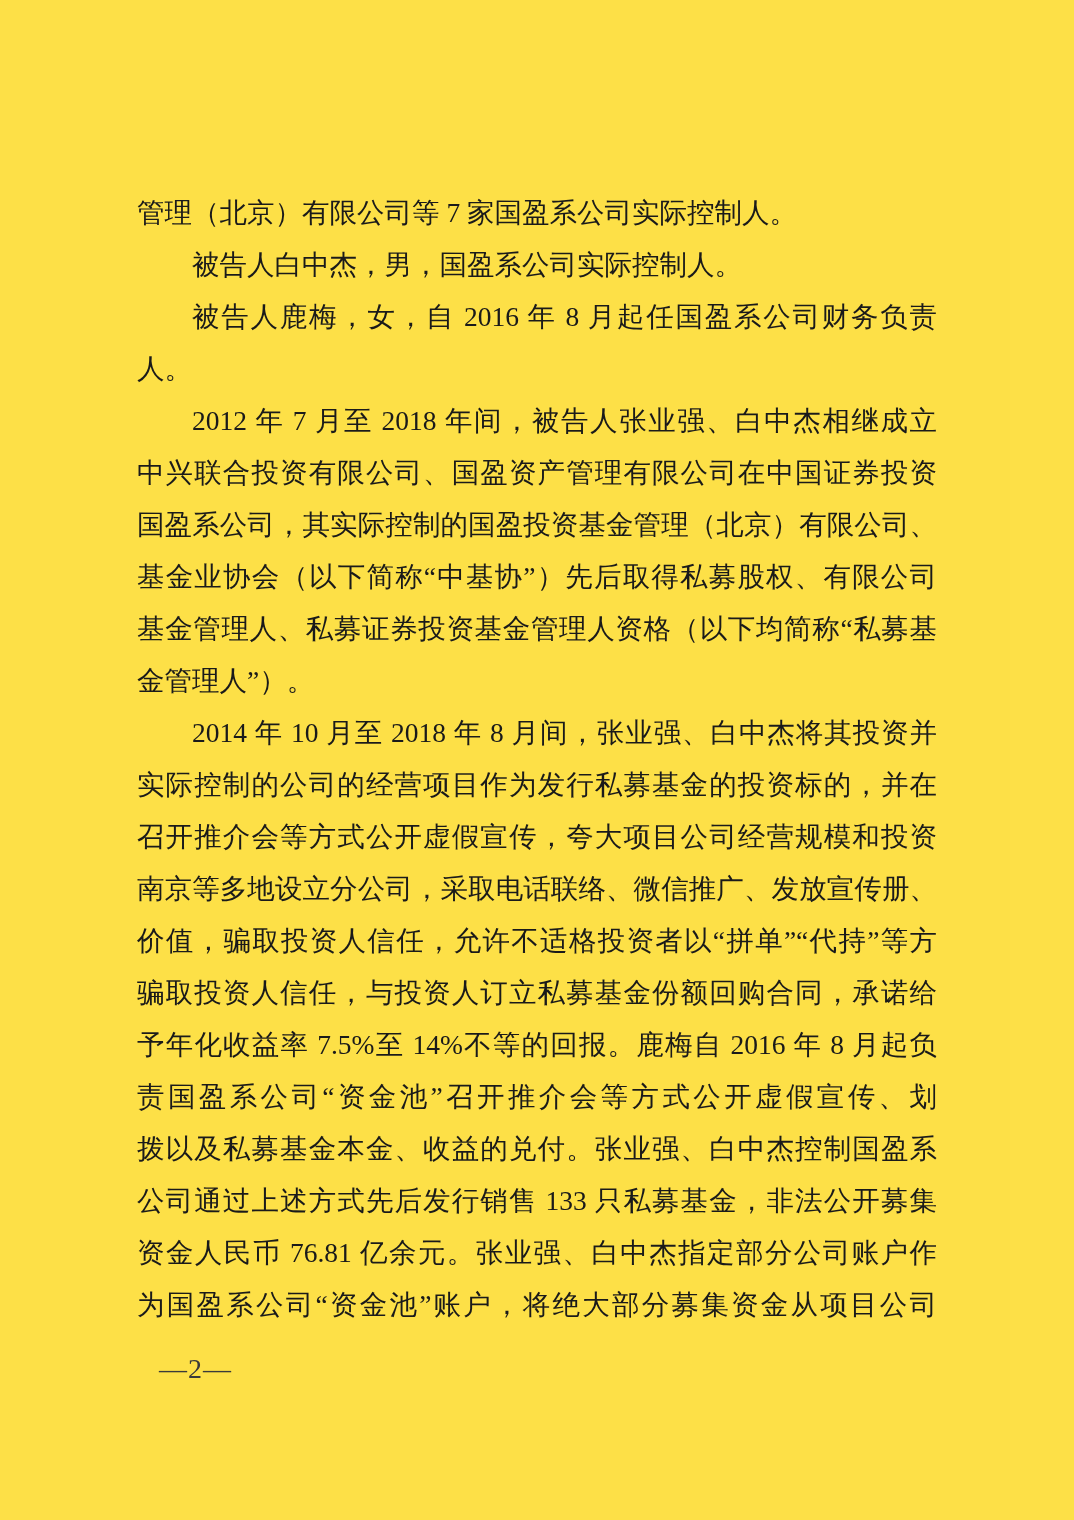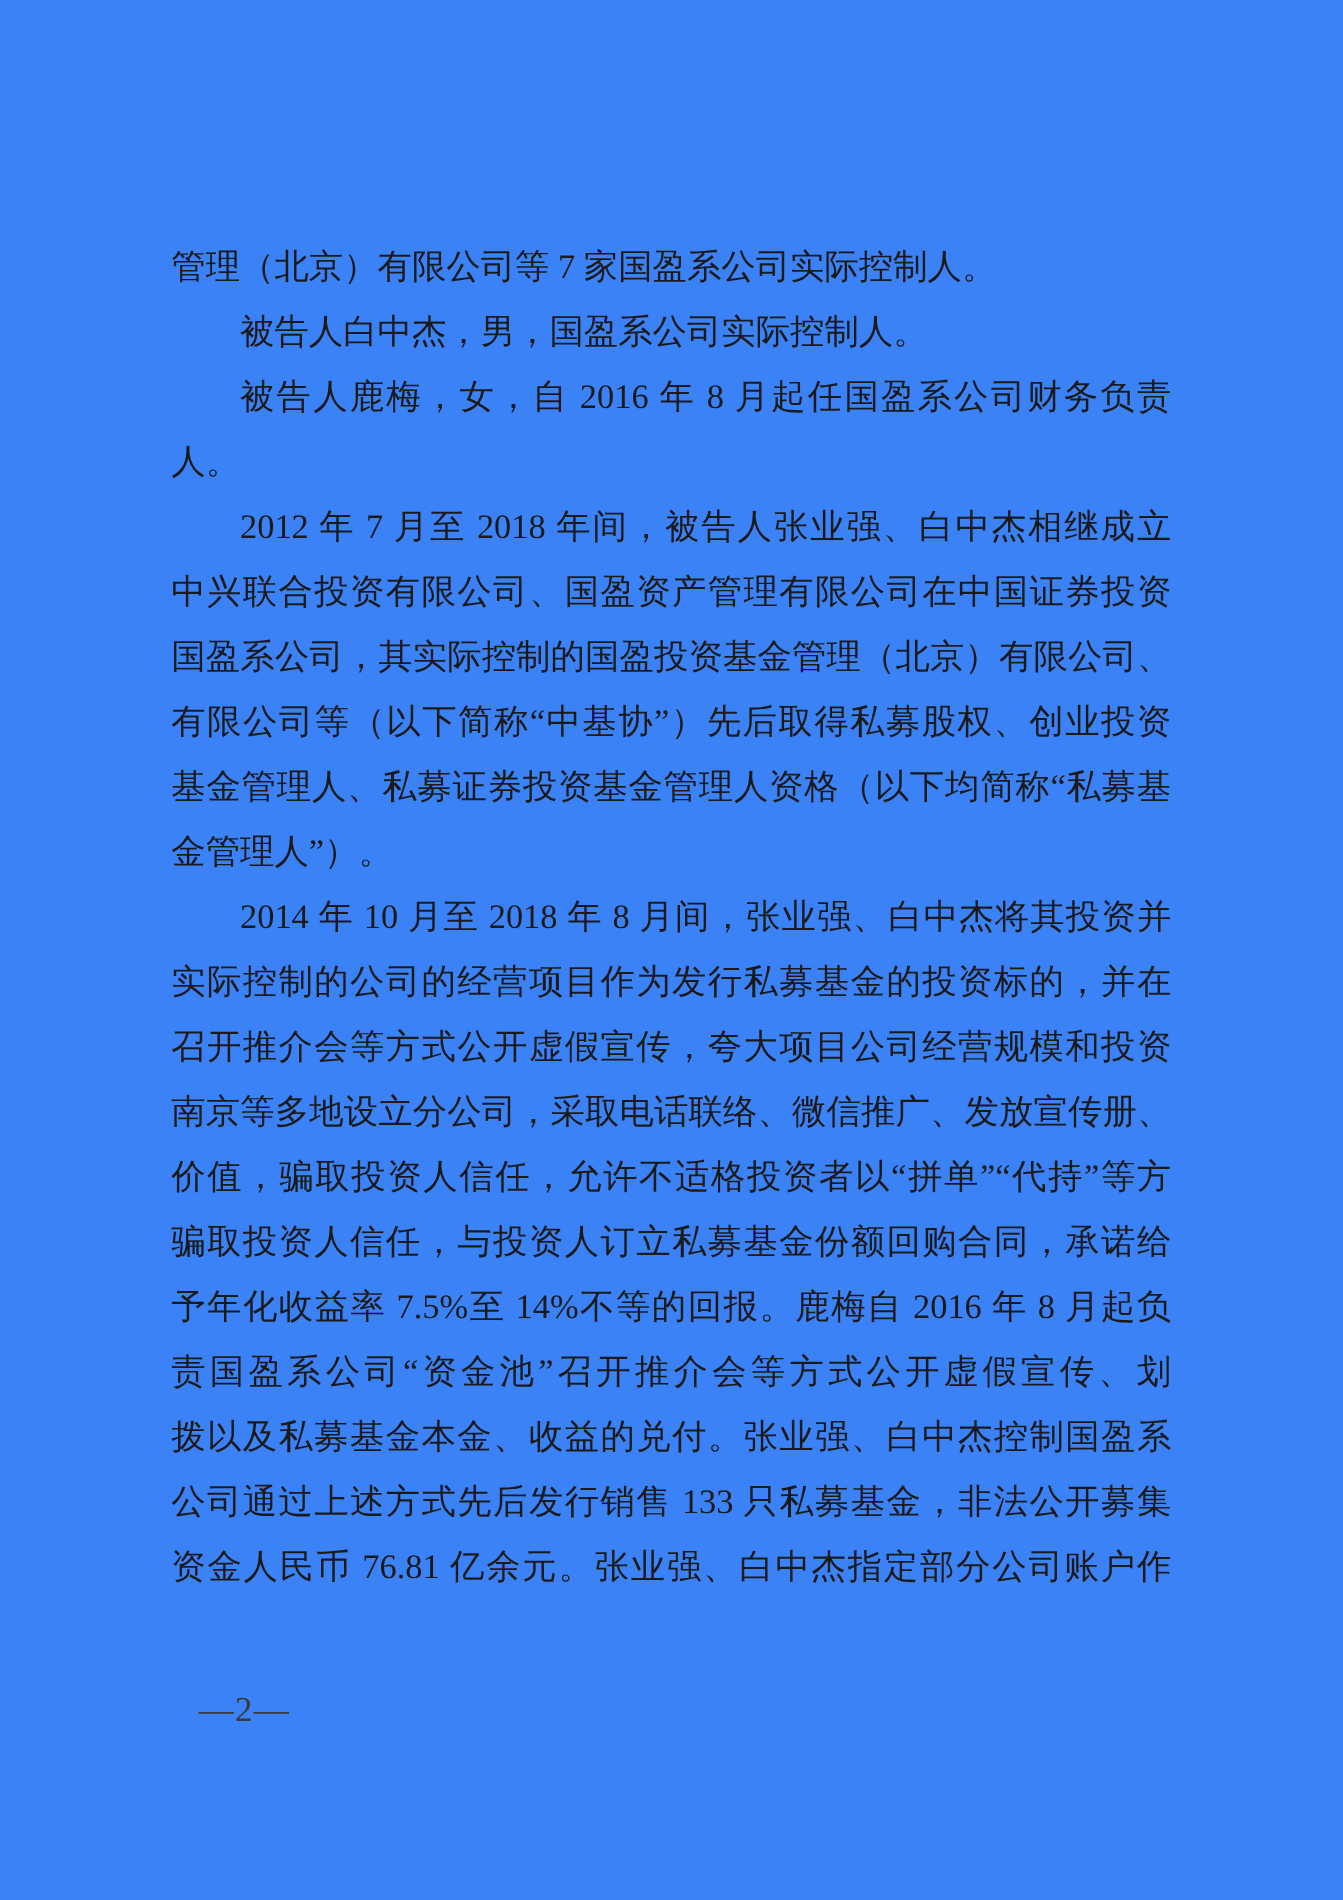--- a/index.html
+++ b/index.html
@@ -4,21 +4,21 @@
 <style>
   html, body {
     margin: 0;
     padding: 0;
     background: #ffffff;
   }
   .page {
     position: relative;
     width: 1074px;
     height: 1520px;
-    background: #3b82f6;
+    background: #fde047;
     overflow: hidden;
     font-family: "Liberation Serif", "DejaVu Serif", serif;
     color: #1a1a1a;
   }
   .content {
     position: absolute;
     left: 137px;
     top: 187px;
     width: 800px;
   }
@@ -64,35 +64,36 @@
 
     <div>
       <div class="line indent just">被告人鹿梅，女，自 2016 年 8 月起任国盈系公司财务负责</div>
       <div class="line">人。</div>
     </div>
 
     <div>
       <div class="line indent just">2012 年 7 月至 2018 年间，被告人张业强、白中杰相继成立</div>
       <div class="line just">中兴联合投资有限公司、国盈资产管理有限公司在中国证券投资</div>
       <div class="line just">国盈系公司，其实际控制的国盈投资基金管理（北京）有限公司、</div>
-      <div class="line just">有限公司等（以下简称“中基协”）先后取得私募股权、创业投资</div>
+      <div class="line just">基金业协会（以下简称“中基协”）先后取得私募股权、有限公司</div>
       <div class="line just">基金管理人、私募证券投资基金管理人资格（以下均简称“私募基</div>
       <div class="line">金管理人”）。</div>
     </div>
 
     <div>
       <div class="line indent just">2014 年 10 月至 2018 年 8 月间，张业强、白中杰将其投资并</div>
       <div class="line just">实际控制的公司的经营项目作为发行私募基金的投资标的，并在</div>
       <div class="line just">召开推介会等方式公开虚假宣传，夸大项目公司经营规模和投资</div>
       <div class="line just">南京等多地设立分公司，采取电话联络、微信推广、发放宣传册、</div>
       <div class="line just">价值，骗取投资人信任，允许不适格投资者以“拼单”“代持”等方</div>
       <div class="line just">骗取投资人信任，与投资人订立私募基金份额回购合同，承诺给</div>
       <div class="line just">予年化收益率 7.5%至 14%不等的回报。鹿梅自 2016 年 8 月起负</div>
       <div class="line just">责国盈系公司“资金池”召开推介会等方式公开虚假宣传、划</div>
       <div class="line just">拨以及私募基金本金、收益的兑付。张业强、白中杰控制国盈系</div>
       <div class="line just">公司通过上述方式先后发行销售 133 只私募基金，非法公开募集</div>
       <div class="line just">资金人民币 76.81 亿余元。张业强、白中杰指定部分公司账户作</div>
+      <div class="line just">为国盈系公司“资金池”账户，将绝大部分募集资金从项目公司</div>
     </div>
 
   </div>
 
   <div class="footer">—2—</div>
 </div>
 
 </body></html>

